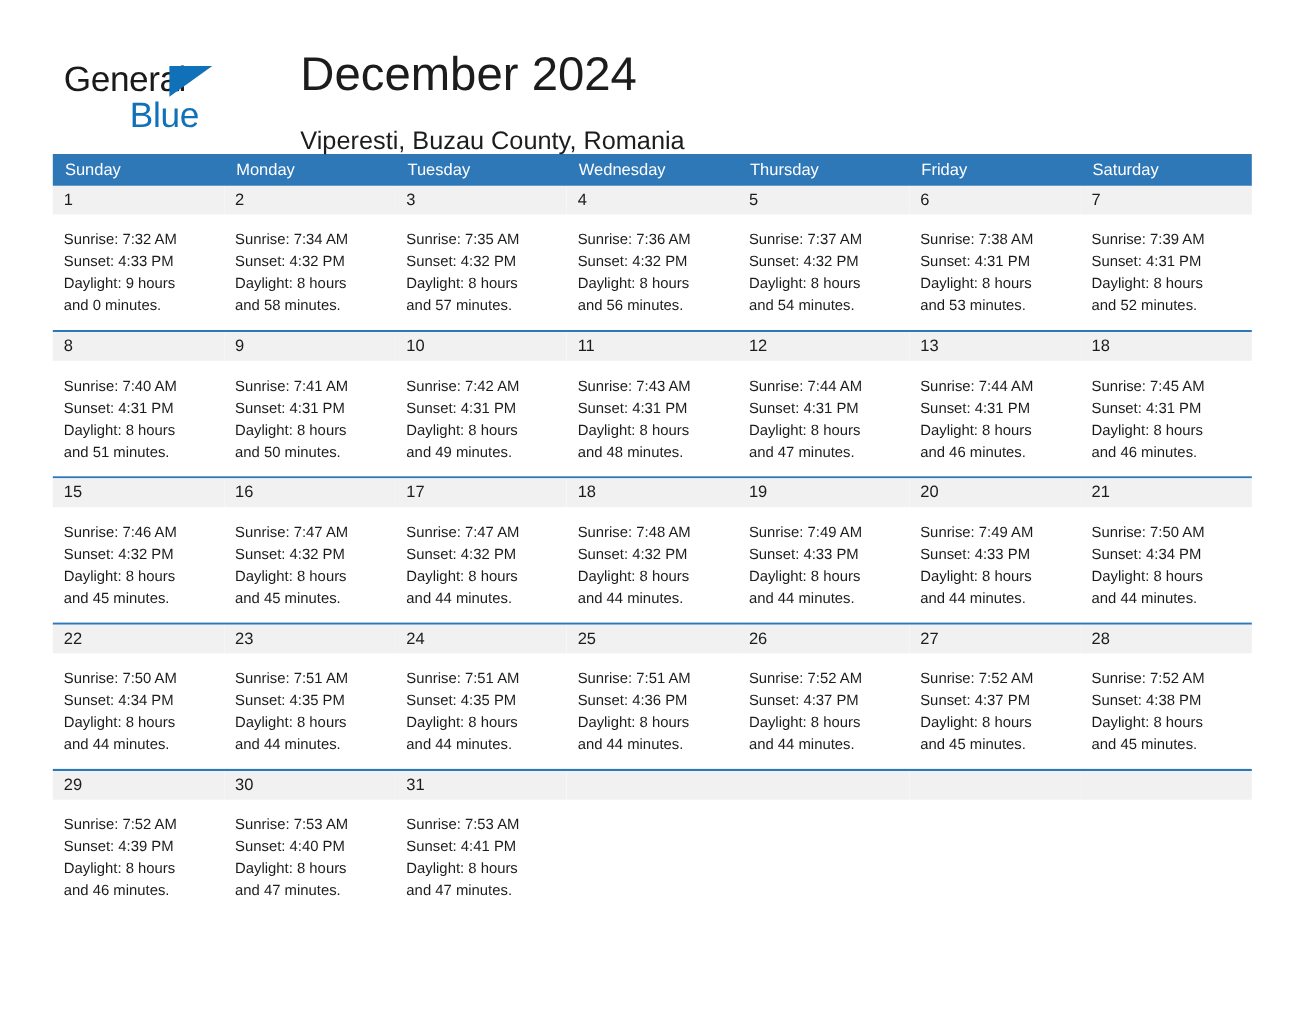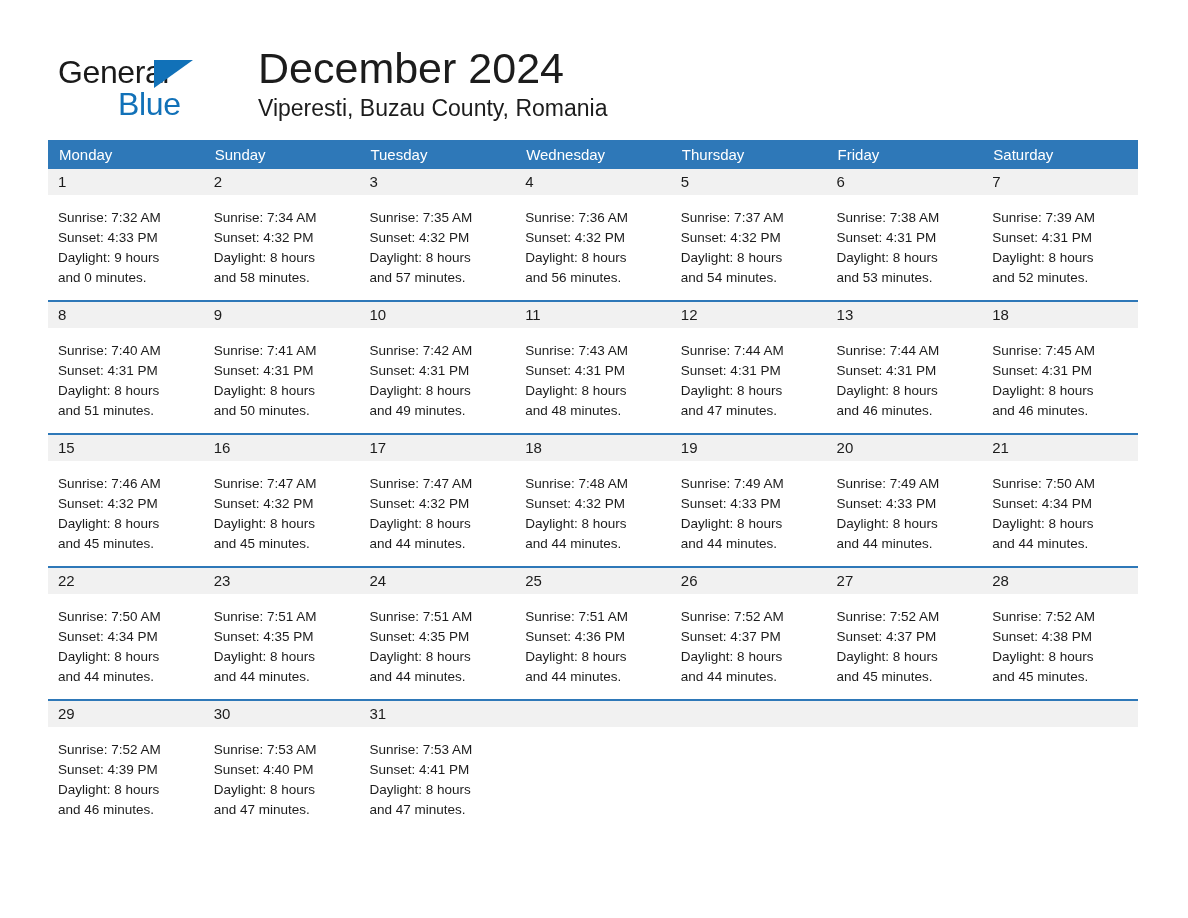--- a/index.html
+++ b/index.html
@@ -20,20 +20,21 @@
     position: relative;
   }
 
   
   .masthead {
     display: flex;
     align-items: flex-start;
     justify-content: space-between;
     padding: 44px 77px 0 58px;
     height: 118px;
+    gap: 15px;
   }
   .logo-block {
     position: relative;
     width: 200px;
     height: 74px;
     flex: 0 0 auto;
   }
   .logo-general {
     font-size: 32px;
     font-weight: 400;
@@ -73,21 +74,21 @@
     color: #1c1c1c;
     line-height: 1.12;
     letter-spacing: 0px;
     white-space: nowrap;
   }
   .location-title {
     font-size: 23px;
     font-weight: 400;
     color: #1c1c1c;
     line-height: 1.25;
-    margin-top: 2px;
+    margin-top: 21px;
     white-space: nowrap;
   }
 
   
   .calendar {
     margin: 22px 50px 0 48px;
     width: 1090px;
   }
   .weekdays {
     display: grid;
@@ -149,22 +150,22 @@
     <div class="title-block">
       <div class="month-title">December 2024</div>
       <div class="location-title">Viperesti, Buzau County, Romania</div>
     </div>
 
   </div>
 
   <div class="calendar">
 
     <div class="weekdays">
+      <div class="weekday">Sunday</div>
       <div class="weekday">Monday</div>
-      <div class="weekday">Sunday</div>
       <div class="weekday">Tuesday</div>
       <div class="weekday">Wednesday</div>
       <div class="weekday">Thursday</div>
       <div class="weekday">Friday</div>
       <div class="weekday">Saturday</div>
     </div>
 
     <div id="weeks-container">
         <div class="week">
           <div class="daycell">

